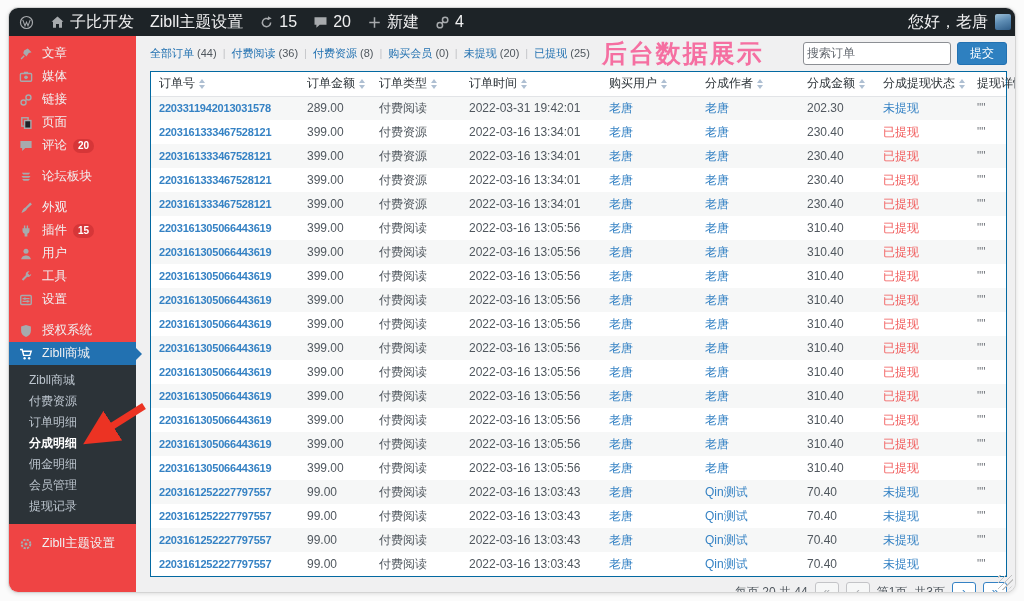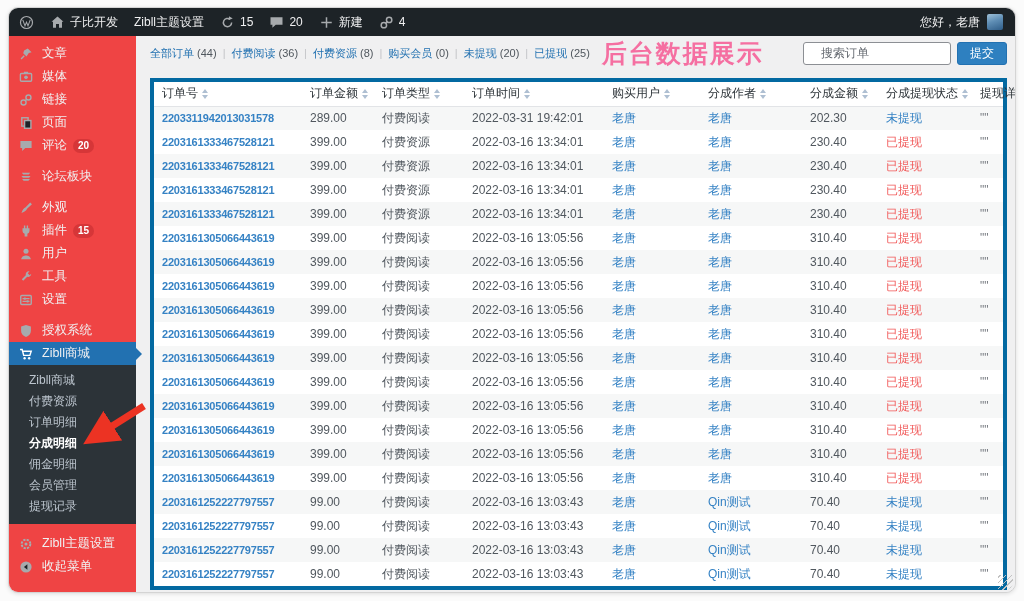--- a/index.html
+++ b/index.html
@@ -1,21 +1,21 @@
 <!DOCTYPE html>
 <html><head>
 <meta charset="utf-8">
 <style>
   * { margin:0; padding:0; box-sizing:border-box; }
   html,body { width:1024px; height:601px; background:#fbfbfb; font-family:"Liberation Sans","DejaVu Sans",sans-serif; overflow:hidden; }
   .canvas { position:relative; width:1024px; height:601px; background:#fbfbfb; }
   .window { position:absolute; left:8px; top:7px; width:1008px; height:586px; background:#f0f0f1;
             border:1px solid #d4d4d4; border-radius:10px; overflow:hidden; box-shadow:0 1px 4px rgba(0,0,0,.12); }
   
-  .adminbar { height:28px; background:#1d2327; color:#f0f0f1; display:flex; align-items:center; padding:0 12px 0 10px; font-size:12px; }
+  .adminbar { height:28px; background:#1d2327; color:#f0f0f1; display:flex; align-items:center; padding:0 4px 0 10px; font-size:16px; }
   .ab-left { display:flex; align-items:center; gap:16px; }
   .ab-item { display:flex; align-items:center; gap:5px; color:#f0f0f1; text-decoration:none; cursor:pointer; white-space:nowrap; }
   .ab-item .ic { color:#a7aaad; }
   .ab-right { margin-left:auto; display:flex; align-items:center; gap:7px; }
   .avatar { width:16px; height:16px; border-radius:2px; background:linear-gradient(160deg,#9fc1d8 0%,#5e8db4 45%,#2f5d88 100%); }
   .ic { display:inline-flex; width:15px; height:15px; }
   .ic svg { width:100%; height:100%; }
   
   .bodyrow { display:flex; height:558px; }
   .sidebar { width:127px; min-width:127px; background:#ef4444; color:#f0f0f1; padding-top:6px; position:relative; z-index:3; font-size:12.5px; }
@@ -34,25 +34,25 @@
   .sb-sub-item.cur { color:#fff; font-weight:bold; }
   
   .content { flex:1; position:relative; padding:5px 8px 0 14px; background:#f0f0f1; min-width:0; }
   .toolbar { display:flex; align-items:center; height:24px; }
   .filters { display:flex; align-items:center; gap:6px; font-size:11px; white-space:nowrap; }
   .flink { color:#2271b1; text-decoration:none; cursor:pointer; }
   .fcount { color:#50575e; }
   .fsep { color:#c3c4c7; }
   .annotation { margin-left:12px; color:#f56fa1; font-size:25px; font-weight:bold; letter-spacing:2px; white-space:nowrap; }
   .search { margin-left:auto; display:flex; align-items:center; gap:6px; }
-  .search input { width:148px; height:23px; border:1px solid #8c8f94; border-radius:3px; padding:0 17px; font-size:12px; color:#b91c1c; background:#fff; }
+  .search input { width:148px; height:23px; border:1px solid #8c8f94; border-radius:3px; padding:0 3px; font-size:12px; color:#b91c1c; background:#fff; }
   .search input::placeholder { color:#646970; }
   .search button { height:23px; padding:0 12px; background:#2e80c0; border:1px solid #2271b1; border-radius:3px; color:#fff; font-size:12px; cursor:pointer; }
   
-  .tablewrap { margin-top:13px; background:#fff; border:4px solid #0369a1; }
+  .tablewrap { margin-top:6px; background:#fff; border:1px solid #0369a1; }
   table { width:100%; border-collapse:collapse; table-layout:fixed; font-size:12px; color:#50575e; }
   thead th { height:24px; text-align:left; font-weight:normal; color:#2c3338; padding:0 8px; border-bottom:1px solid #e2e4e7; white-space:nowrap; }
   th:nth-child(1),td:nth-child(1){ width:148px; }
   th:nth-child(2),td:nth-child(2){ width:72px; }
   th:nth-child(3),td:nth-child(3){ width:90px; }
   th:nth-child(4),td:nth-child(4){ width:140px; }
   th:nth-child(5),td:nth-child(5){ width:96px; }
   th:nth-child(6),td:nth-child(6){ width:102px; }
   th:nth-child(7),td:nth-child(7){ width:76px; }
   th:nth-child(8),td:nth-child(8){ width:94px; }
@@ -287,29 +287,20 @@
             <div class="sb-gap"></div>
             <a class="sb-item">
               <span class="sb-ic">
                 <svg viewBox="0 0 20 20" fill="currentColor">
                   <circle cx="10" cy="10" r="6.2" fill="none" stroke="currentColor" stroke-width="2.8" stroke-dasharray="3.2 1.7"></circle>
                   <circle cx="10" cy="10" r="2.2"></circle>
                 </svg>
               </span>
               <span class="sb-label">Zibll主题设置</span>
             </a>
-            <a class="sb-item">
-              <span class="sb-ic">
-                <svg viewBox="0 0 20 20" fill="currentColor">
-                  <circle cx="10" cy="10" r="8"></circle>
-                  <path d="M12 6l-5 4 5 4z" fill="#1d2327"></path>
-                </svg>
-              </span>
-              <span class="sb-label">收起菜单</span>
-            </a>
           </div>
       </div>
 
       <div class="content">
         <div class="toolbar">
           <div class="filters">
               <a class="flink"><span>全部订单</span><span class="fcount"> (44)</span></a>
               <span class="fsep">|</span>
               <a class="flink"><span>付费阅读</span><span class="fcount"> (36)</span></a>
               <span class="fsep">|</span>

